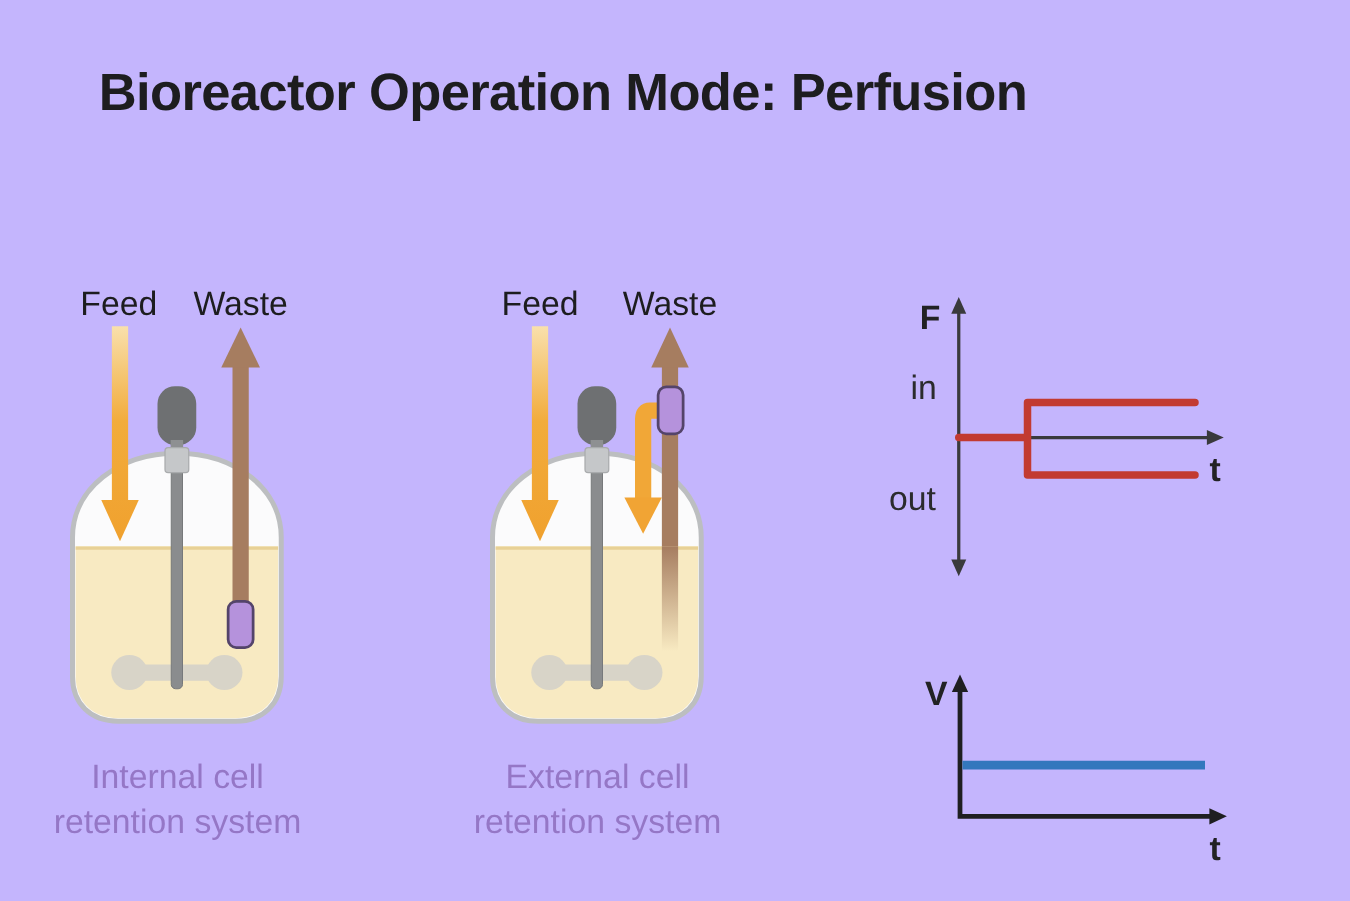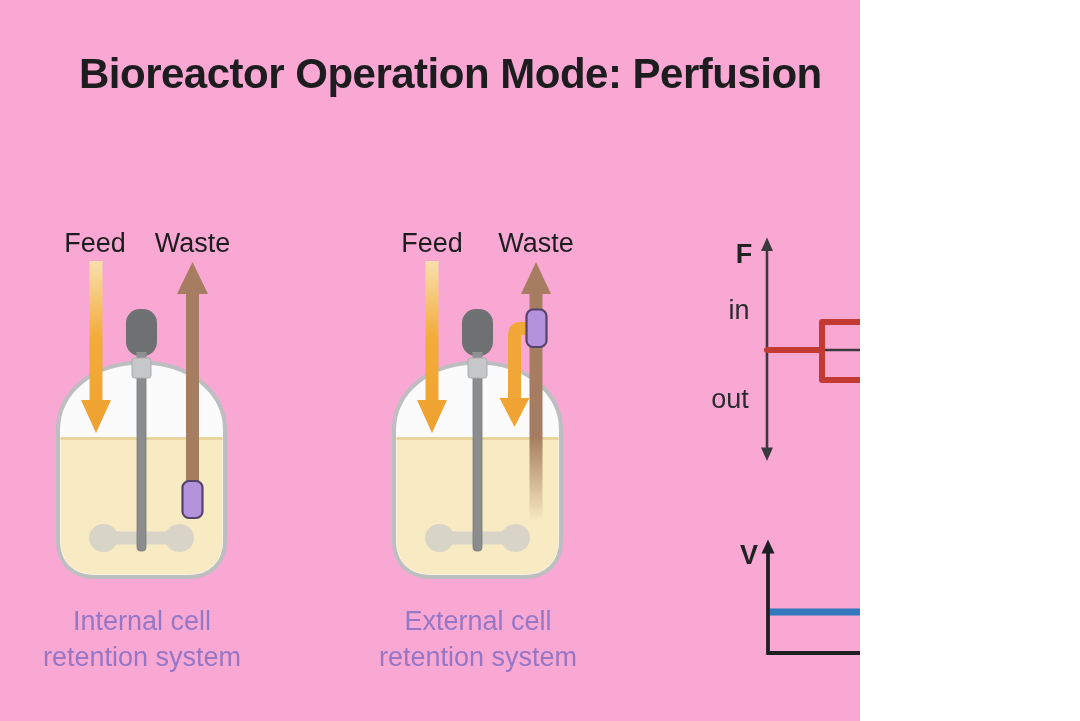--- a/index.html
+++ b/index.html
@@ -1,17 +1,17 @@
 <!DOCTYPE html>
 <html><head>
 <meta charset="utf-8">
 <style>
   html,body{margin:0;padding:0;background:#ffffff;}
   .stage{
-    position:relative;width:860px;height:721px;background:#f9a8d4;overflow:hidden;
+    position:relative;width:1080px;height:721px;background:#c4b5fd;overflow:hidden;
     font-family:"Liberation Sans",sans-serif;
   }
   .title{
     position:absolute;left:79px;top:50px;margin:0;
     font-family:"Liberation Sans",sans-serif;
     font-size:42px;font-weight:bold;color:#1d1d1f;white-space:nowrap;letter-spacing:-0.5px;
   }
   svg{position:absolute;left:0;top:0;}
   text{font-family:"Liberation Sans",sans-serif;}
   .lbl{font-size:27px;fill:#1d1d1f;}

